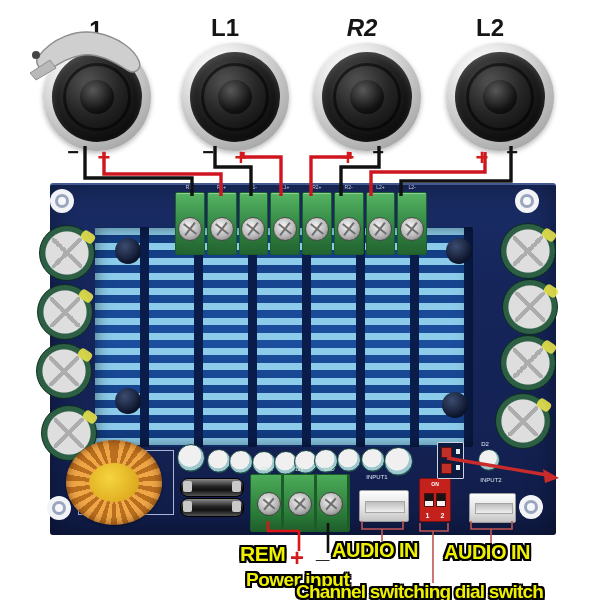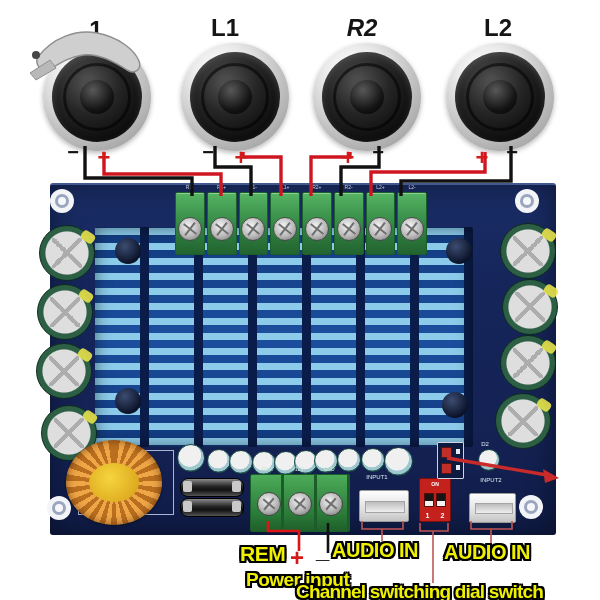--- a/index.html
+++ b/index.html
@@ -249,21 +249,21 @@
     </div>
   <div class="speaker" style="left:446px;top:43px;">
       <div class="cone"></div>
       <div class="surround"></div>
       <div class="dome"></div>
     </div>
 
   <span class="spk-label" style="left:96px;top:16px;">1</span>
   <span class="spk-label" style="left:225px;top:14px;">L1</span>
   <span class="spk-label" style="left:362px;top:14px;font-style:italic;">R2</span>
-  <span class="spk-label" style="left:490px;top:14px;margin-left:8px;">L2</span>
+  <span class="spk-label" style="left:490px;top:14px;">L2</span>
 
   <span class="sign sign-black" style="left:73px;top:152px;">−</span>
   <span class="sign sign-red" style="left:104px;top:158px;">+</span>
   <span class="sign sign-black" style="left:208px;top:152px;">−</span>
   <span class="sign sign-red" style="left:241px;top:158px;">+</span>
   <span class="sign sign-red" style="left:348px;top:158px;">+</span>
   <span class="sign sign-black" style="left:378px;top:152px;">−</span>
   <span class="sign sign-red" style="left:482px;top:158px;">+</span>
   <span class="sign sign-black" style="left:512px;top:152px;">−</span>
 

